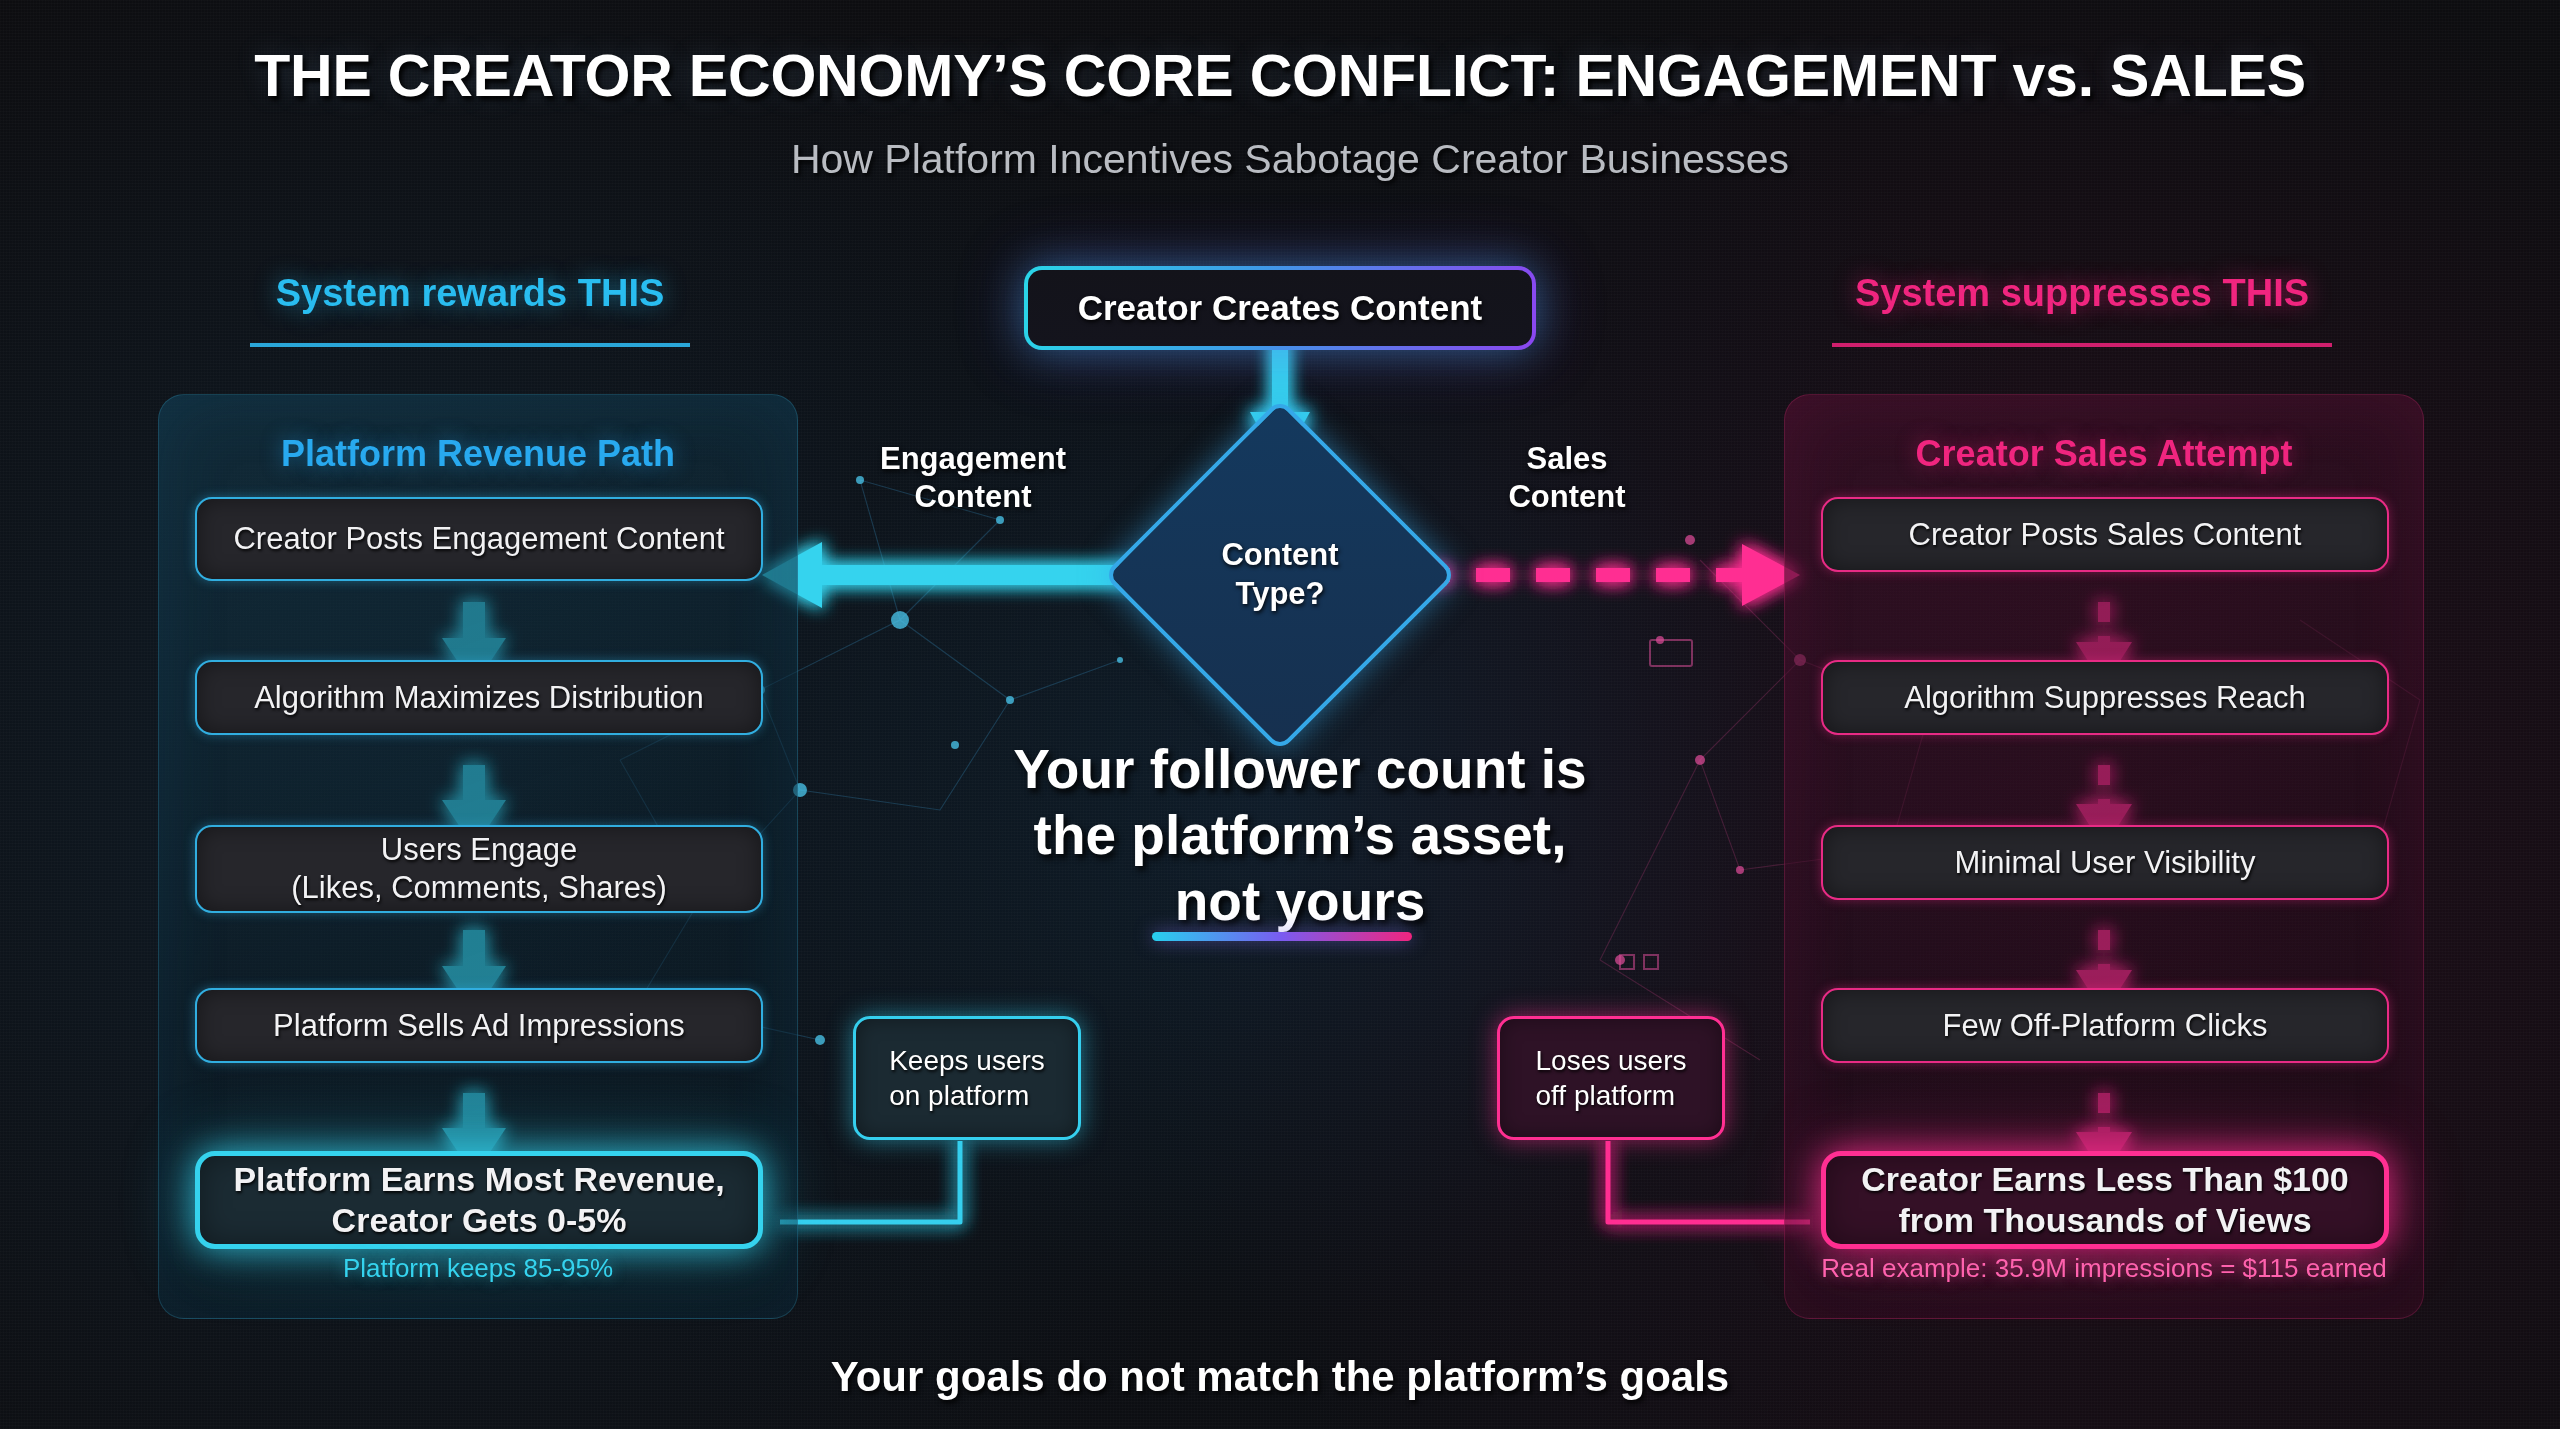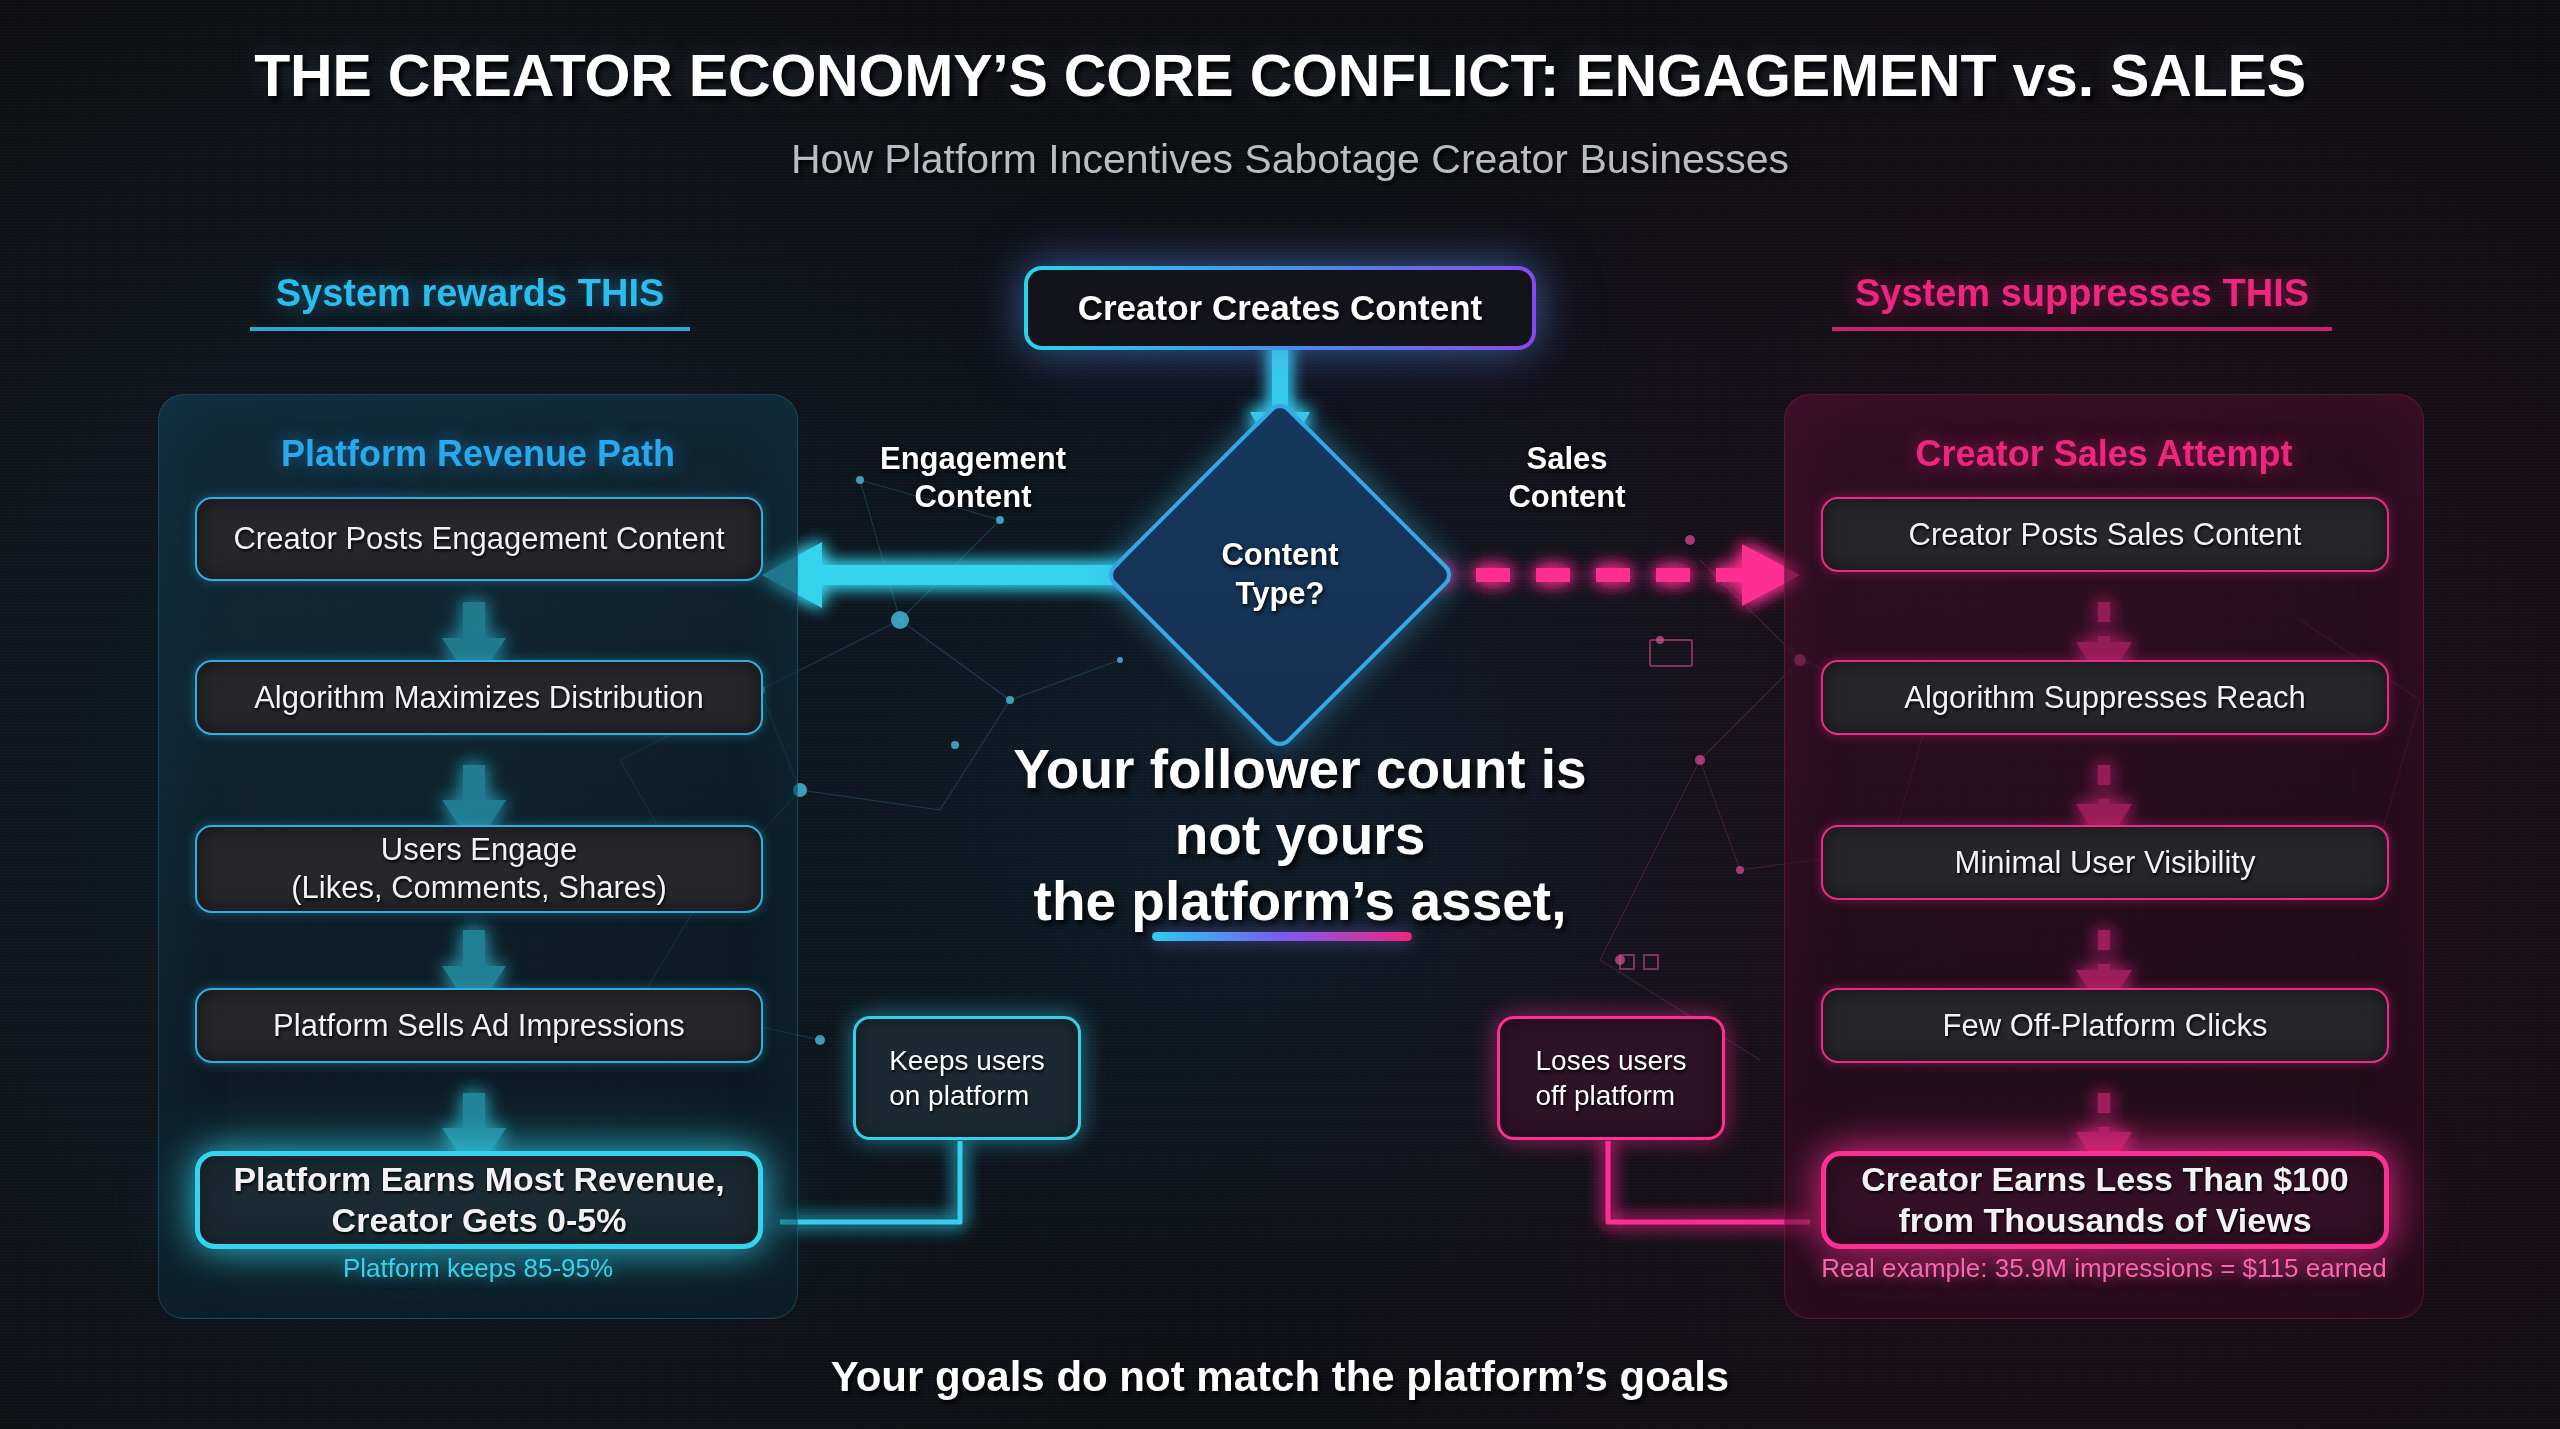--- a/index.html
+++ b/index.html
@@ -45,21 +45,21 @@
     position: absolute; top: 136px; left: 0; width: 100%;
     text-align: center;
     font-size: 41px; color: #b9bcc2;
     text-shadow: 2px 3px 4px rgba(0,0,0,0.9);
     padding-left: 20px;
   }
 
   
   .side-head {
     position: absolute; font-size: 38px; font-weight: bold;
-    padding-bottom: 12px; text-align: center;
+    padding-bottom: 28px; text-align: center;
   }
   #head-left {
     left: 250px; top: 272px; width: 440px;
     color: #29bdf0;
     border-bottom: 4px solid #2aa6d8;
     text-shadow: 0 0 22px rgba(41,189,240,0.55);
   }
   #head-right {
     left: 1832px; top: 272px; width: 500px;
     color: #f0257f;
@@ -440,20 +440,20 @@
   </div>
   <div id="callout-right" class="callout">
     <div>
       <div>Loses users</div>
       <div>off platform</div>
     </div>
   </div>
 
   <div id="quote">
     <div>Your follower count is</div>
+    <div>the platform’s asset,</div>
     <div>not yours</div>
-    <div>the platform’s asset,</div>
   </div>
   <div id="quote-rule"></div>
 
   <div id="footer">Your goals do not match the platform’s goals</div>
 
 </div>
 
 </body></html>

